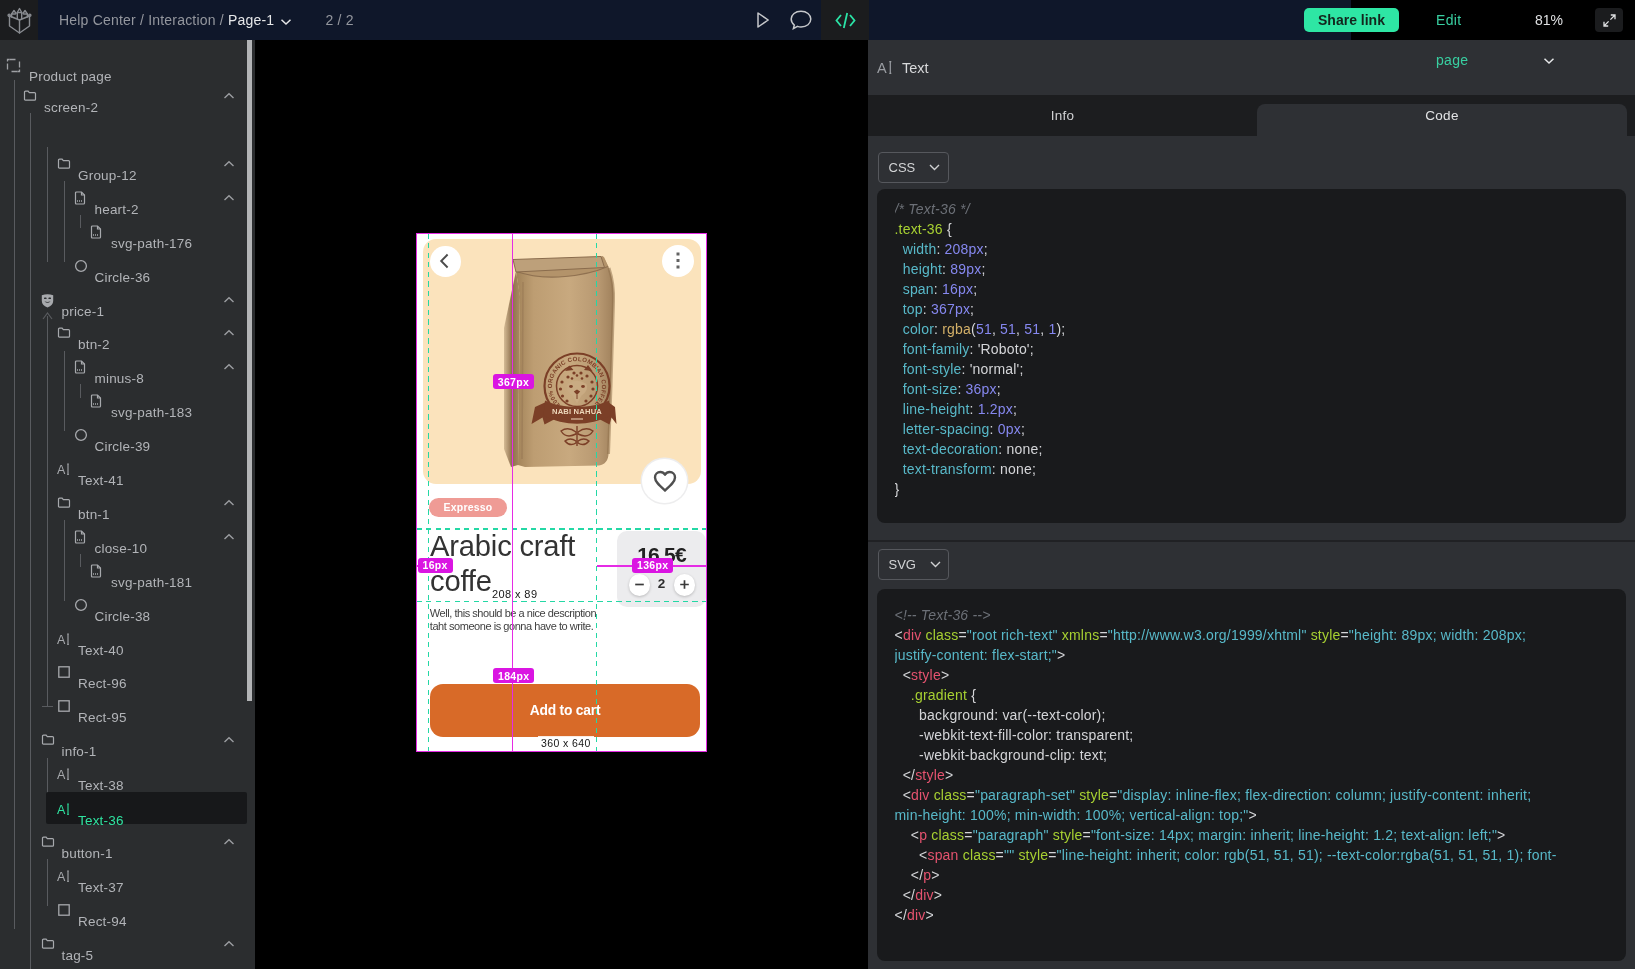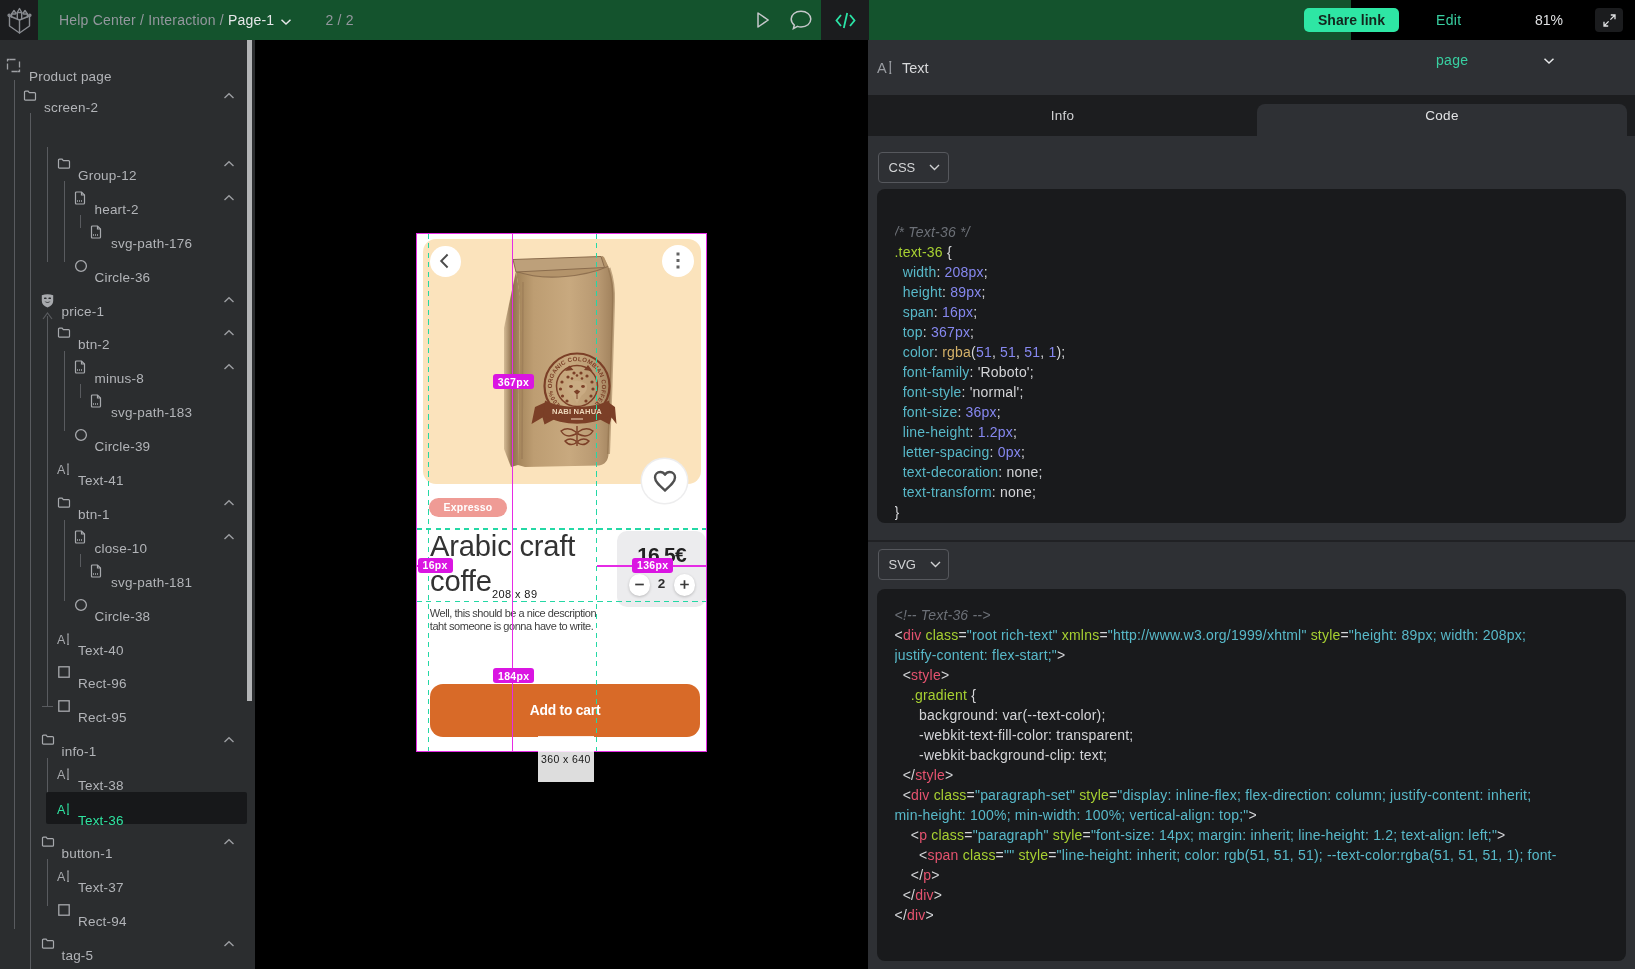--- a/index.html
+++ b/index.html
@@ -1,15 +1,15 @@
 <!DOCTYPE html>
 <html><head><meta charset="utf-8"><style>
 *{margin:0;padding:0;box-sizing:border-box}
 html,body{width:1635px;height:969px;overflow:hidden;background:#000;font-family:"Liberation Sans",sans-serif;-webkit-font-smoothing:antialiased}
-#topbar{position:absolute;left:0;top:0;width:1351px;height:40px;background:#14532d;z-index:50}
+#topbar{position:absolute;left:0;top:0;width:1351px;height:40px;background:#0f172a;z-index:50}
 #logobox{position:absolute;left:0;top:0;width:38px;height:40px;background:#1b1c1e;display:flex;align-items:center;justify-content:center}
 #crumb{position:absolute;left:59px;top:0;height:40px;line-height:40px;font-size:14px;color:#94979e;letter-spacing:0.2px}
 #crumb b{color:#e6e7e9;font-weight:400}
 #crumbchev{display:inline-block;margin-left:6px;vertical-align:-1px}
 #pageno{margin-left:33px;color:#94979e}
 .tbicon{position:absolute}
 #codebtn{position:absolute;left:821px;top:0;width:48px;height:40px;background:#1b1c1e;display:flex;align-items:center;justify-content:center}
 #sharebtn{position:absolute;left:1304px;top:8px;width:95px;height:24px;background:#2ee6a4;border-radius:5px;color:#13251d;font-size:14px;font-weight:600;text-align:center;line-height:24px}
 #editpage{position:absolute;left:1436px;top:0;line-height:40px;font-size:14px;color:#38cfa1;letter-spacing:0.3px}
 #zoomctl{position:absolute;left:1535px;top:0;line-height:40px;font-size:14px;color:#dfe0e2}
@@ -452,38 +452,38 @@
 <div class="hdash" style="top:528.1px"></div>
 <div class="hdash" style="top:600.7px"></div>
 <div class="mline" style="left:511.6px;top:234px;width:1.8px;height:517px"></div>
 <div class="mline" style="left:417px;top:564.9px;width:12.5px;height:1.8px"></div>
 <div class="mline" style="left:596.5px;top:564.9px;width:109.5px;height:1.8px"></div>
 <div class="chip" style="left:492.8px;top:374.2px">367px</div>
 <div class="chip" style="left:417.5px;top:557.8px">16px</div>
 <div class="chip" style="left:632px;top:557.8px">136px</div>
 <div class="chip" style="left:493px;top:668.4px">184px</div>
 <div class="szlbl" style="left:492px;top:588px">208 x 89</div>
-<div class="szlbl" style="left:538px;top:735.5px;background:#ffffffdd;padding:17px 3px;font-size:10.5px">360 x 640</div>
+<div class="szlbl" style="left:538px;top:735.5px;background:#ffffffdd;padding:1px 3px;font-size:10.5px">360 x 640</div>
 <div id="rpanel">
 <div id="rhead">
       <svg width="17" height="17" viewBox="0 0 17 17">
         <text x="0" y="13.5" font-family="Liberation Sans" font-size="14.5" fill="#9a9da2">A</text>
         <path d="M12.3 2.6 h2 M12.3 14.4 h2 M13.3 2.6 v11.8" stroke="#9a9da2" stroke-width="1.2" fill="none"></path>
       </svg>
       <span>Text</span>
     </div>
 <div id="tabsbar">
       <div id="codetab"></div>
       <span id="tabinfo">Info</span>
       <span id="tabcode">Code</span>
     </div>
 <div class="selbox" style="top:112px">CSS <svg width="11" height="7" viewBox="0 0 11 7" style="margin-left:14px">
         <path d="M1 1 L5.5 5.5 L10 1" fill="none" stroke="#cfd0d2" stroke-width="1.4"></path>
       </svg></div>
-<div class="codeblk" style="top:149px;height:333.5px;padding-top:33px">
+<div class="codeblk" style="top:149px;height:333.5px;padding-top:10px">
       <div class="cl"><i class="c">/* Text-36 */</i></div>
       <div class="cl"><i class="s">.text-36</i><i class="w"> {</i></div>
       <div class="cl">&nbsp;&nbsp;<i class="p">width</i><i class="w">: </i><i class="v">208px</i><i class="w">;</i></div>
       <div class="cl">&nbsp;&nbsp;<i class="p">height</i><i class="w">: </i><i class="v">89px</i><i class="w">;</i></div>
       <div class="cl">&nbsp;&nbsp;<i class="p">span</i><i class="w">: </i><i class="v">16px</i><i class="w">;</i></div>
       <div class="cl">&nbsp;&nbsp;<i class="p">top</i><i class="w">: </i><i class="v">367px</i><i class="w">;</i></div>
       <div class="cl">&nbsp;&nbsp;<i class="p">color</i><i class="w">: </i><i class="f">rgba</i><i class="w">(</i><i class="v">51</i><i class="w">, </i><i class="v">51</i><i class="w">, </i><i class="v">51</i><i class="w">, </i><i class="v">1</i><i class="w">);</i></div>
       <div class="cl">&nbsp;&nbsp;<i class="p">font-family</i><i class="w">: 'Roboto';</i></div>
       <div class="cl">&nbsp;&nbsp;<i class="p">font-style</i><i class="w">: 'normal';</i></div>
       <div class="cl">&nbsp;&nbsp;<i class="p">font-size</i><i class="w">: </i><i class="v">36px</i><i class="w">;</i></div>

